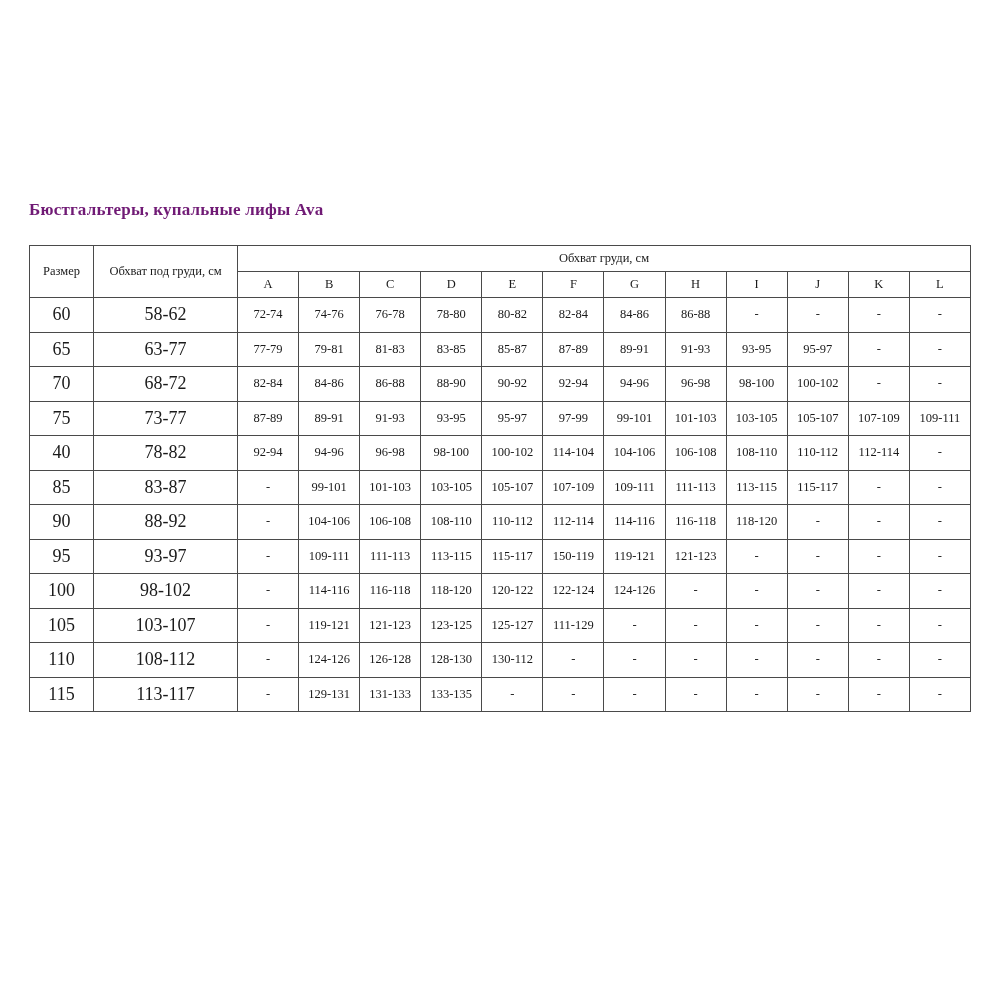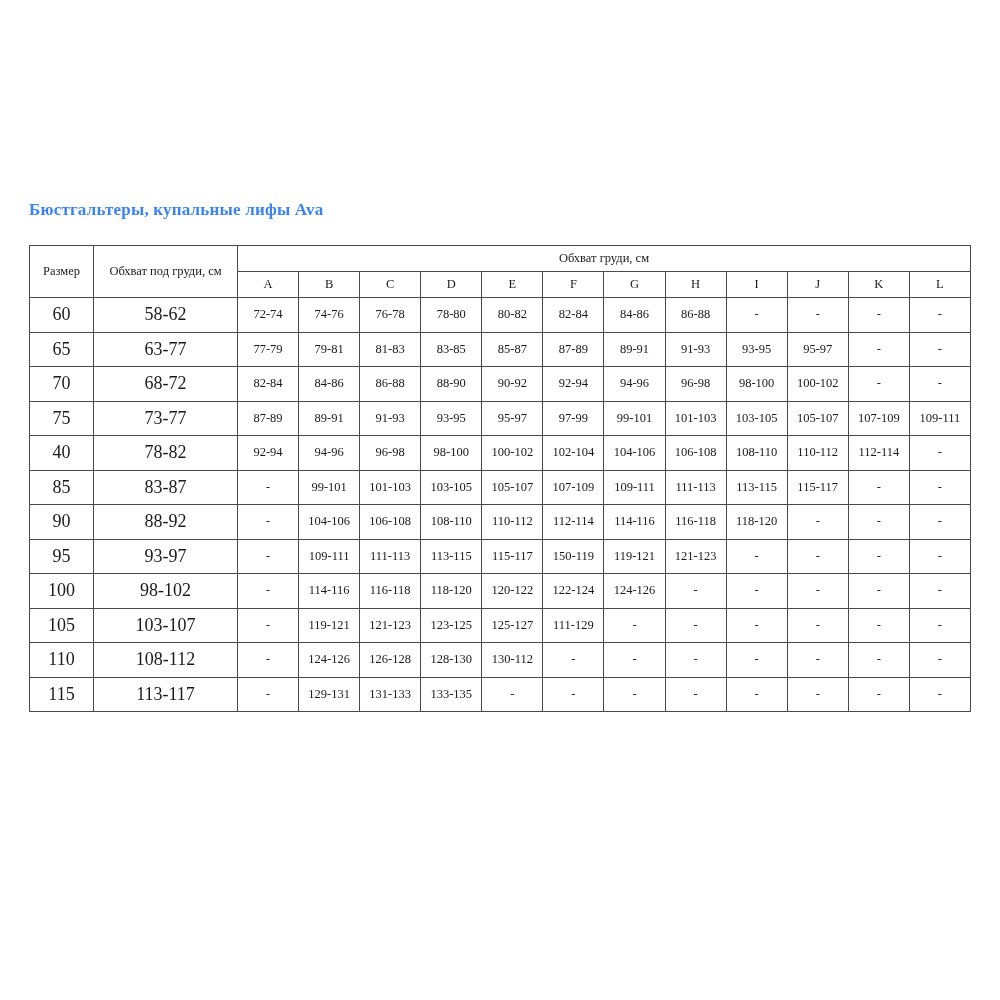--- a/index.html
+++ b/index.html
@@ -21,21 +21,21 @@
     width: 1000px;
     height: 1000px;
   }
   .title {
     position: absolute;
     left: 29px;
     top: 200px;
     font-size: 17px;
     font-weight: bold;
     letter-spacing: 0.2px;
-    color: #3b82f6;
+    color: #701a75;
   }
   table.size-table {
     position: absolute;
     left: 29px;
     top: 245px;
     width: 942px;
     border-collapse: collapse;
     table-layout: fixed;
     font-size: 12.5px;
   }
@@ -169,21 +169,21 @@
           <td>109-111</td>
         </tr>
         <tr>
           <td class="size-cell">40</td>
           <td class="under-cell">78-82</td>
           <td>92-94</td>
           <td>94-96</td>
           <td>96-98</td>
           <td>98-100</td>
           <td>100-102</td>
-          <td>102-104</td>
+          <td>114-104</td>
           <td>104-106</td>
           <td>106-108</td>
           <td>108-110</td>
           <td>110-112</td>
           <td>112-114</td>
           <td class="dash">-</td>
         </tr>
         <tr>
           <td class="size-cell">85</td>
           <td class="under-cell">83-87</td>

